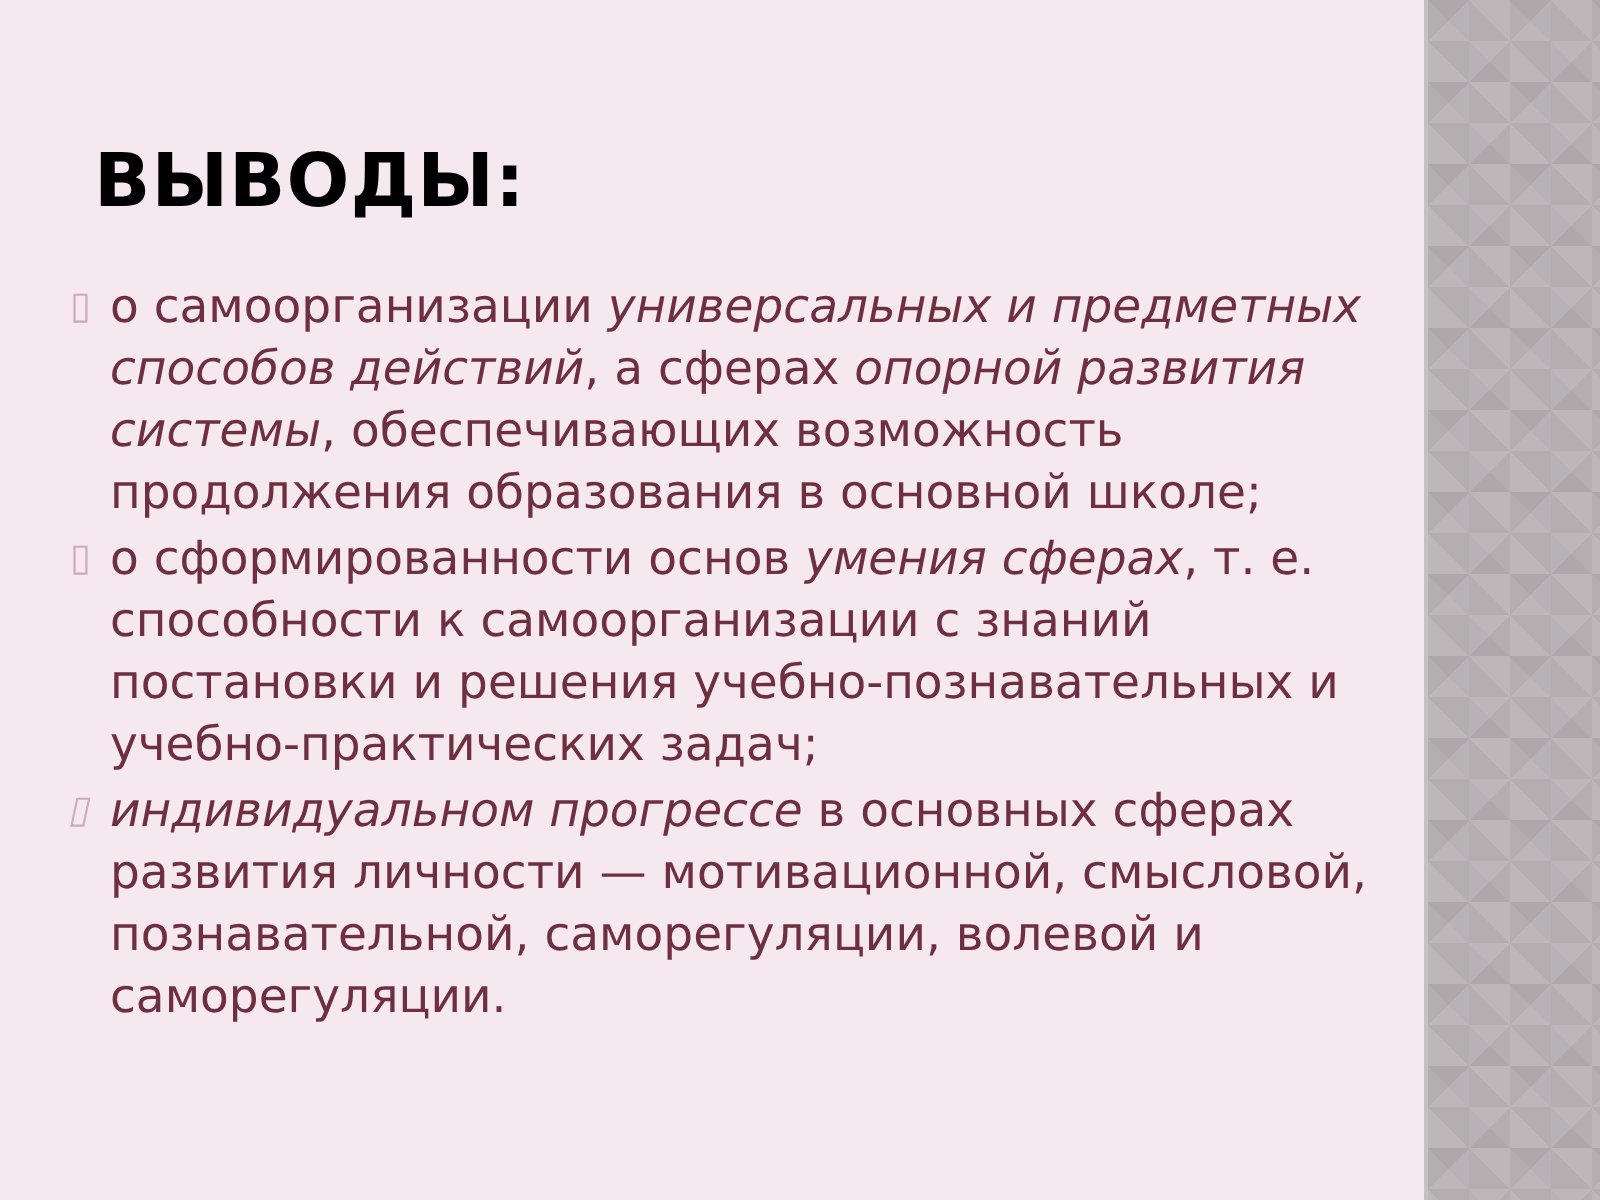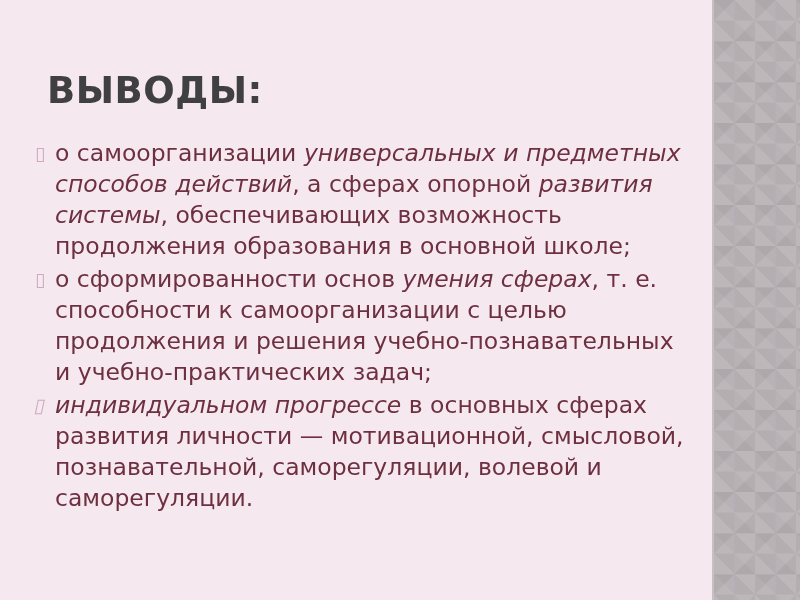--- a/index.html
+++ b/index.html
@@ -46,21 +46,21 @@
     width: 714px;
     height: 600px;
   }
   #title {
     position: absolute;
     left: 47px;
     top: 72px;
     font-size: 37px;
     font-weight: bold;
     letter-spacing: 0.5px;
-    color: #404040;
+    color: #000000;
     line-height: 1;
     white-space: nowrap;
   }
   #bullets {
     position: absolute;
     left: 33px;
     top: 138px;
     width: 660px;
     color: #6e3040;
     font-size: 23.5px;
@@ -86,20 +86,21 @@
   }
   .bullet-text {
     flex: 1 1 auto;
     text-align: left;
   }
   .em-u {
     font-style: italic;
     text-underline-offset: 2px;
   }
   .em {
+    font-style: italic;
   }
   .gap {
     font-style: italic;
   }
 </style>
 </head>
 <body>
 
 <div id="slide">
 
@@ -112,21 +113,21 @@
       <div class="bullet-row">
         <span class="bullet-marker">▯</span>
         <span class="bullet-text">
           <span>о самоорганизации</span><span class="em-u"> универсальных и предметных способов действий</span><span>, а сферах </span><span class="em">опорной </span><span class="em-u">развития</span><span class="gap"> </span><span class="em-u">системы</span><span>, обеспечивающих возможность продолжения образования в основной школе;</span>
         </span>
       </div>
 
       <div class="bullet-row">
         <span class="bullet-marker">▯</span>
         <span class="bullet-text">
-          <span>о сформированности основ </span><span class="em-u">умения сферах</span><span>, т. е. способности к самоорганизации с целью продолжения и решения учебно-познавательных и учебно-практических задач;</span>
+          <span>о сформированности основ </span><span class="em-u">умения сферах</span><span>, т. е. способности к самоорганизации с знаний постановки и решения учебно-познавательных и учебно-практических задач;</span>
         </span>
       </div>
 
       <div class="bullet-row">
         <span class="bullet-marker slanted">▯</span>
         <span class="bullet-text">
           <span class="em-u">индивидуальном прогрессе </span><span>в основных сферах развития личности — мотивационной, смысловой, познавательной, саморегуляции, волевой и саморегуляции.</span>
         </span>
       </div>
 

